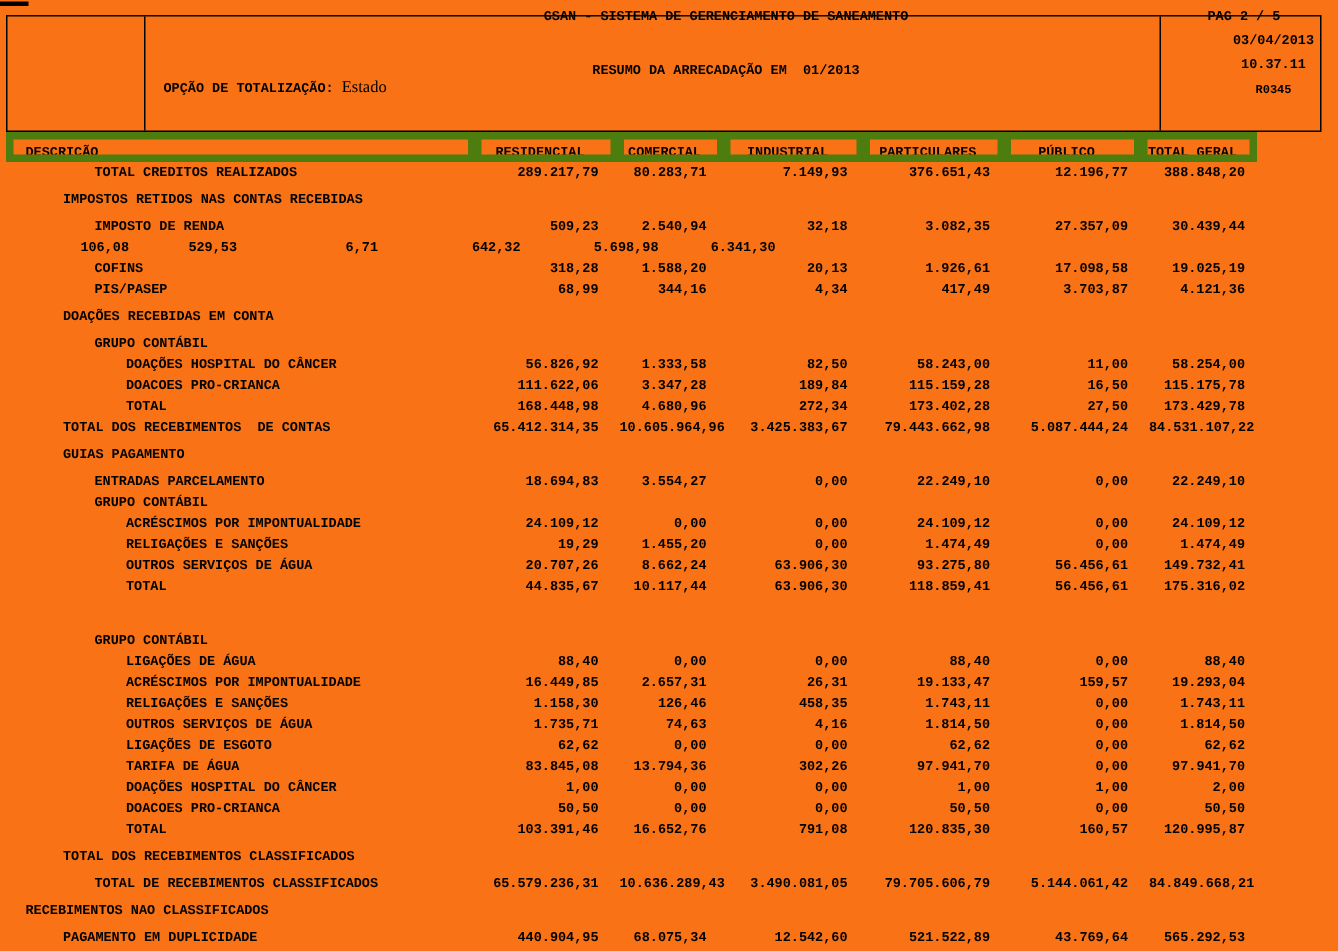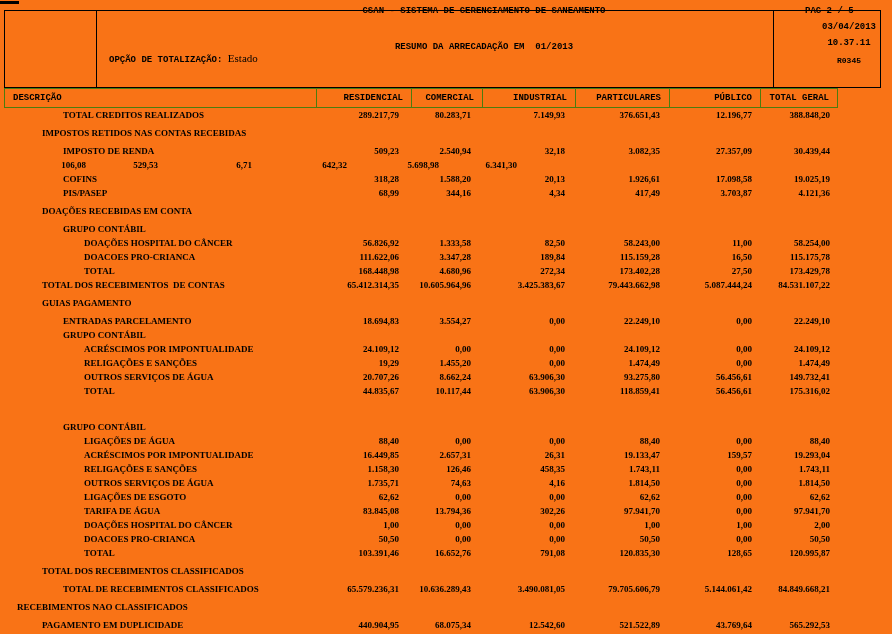--- a/index.html
+++ b/index.html
@@ -24,28 +24,28 @@
   #optline .optvalue{font-family:"Liberation Serif","DejaVu Serif",serif;font-size:11px;font-weight:normal;}
 
   .pagecell{position:absolute;left:795px;width:108px;text-align:left;white-space:pre;}
   #pageno{top:6px;padding-left:10px;}
   #repdate{top:22px;text-align:center;}
   #reptime{top:38px;text-align:center;}
   #repcode{top:56px;text-align:center;font-size:8px;}
 
   
   #colheads{position:absolute;left:4px;top:88px;width:877px;height:20px;display:flex;}
-  .hcell{border:1px solid #4d7c0f;box-sizing:border-box;height:20px;line-height:18px;white-space:pre;overflow:hidden;}
+  .hcell{border:5px solid #4d7c0f;box-sizing:border-box;height:20px;line-height:18px;white-space:pre;overflow:hidden;}
   .hcell + .hcell{margin-left:-1px;}
   .hdesc{width:313px;text-align:left;padding-left:8px;}
-  .hval{text-align:right;padding-right:8px;}
+  .hval{text-align:center;padding-right:8px;}
 
   
   #rows{position:absolute;left:4px;top:108px;width:877px;}
-  .row{display:flex;height:14px;line-height:14px;font-family:Liberation Serif, serif;}
+  .row{display:flex;height:14px;line-height:14px;}
   .row.sp{margin-top:4px;}
   .cdesc{width:313px;box-sizing:border-box;white-space:pre;overflow:hidden;}
   .cval{box-sizing:border-box;text-align:right;padding-right:14px;white-space:pre;}
   .ind0{padding-left:13px;}
   .ind1{padding-left:38px;}
   .ind2{padding-left:59px;}
   .ind3{padding-left:80px;}
   .w1{width:96px;} .w2{width:72px;} .w3{width:94px;} .w4{width:95px;} .w5{width:92px;} .w6{width:78px;}
 </style>
 </head>
@@ -338,21 +338,21 @@
         <div class="cval w4">50,50</div>
         <div class="cval w5">0,00</div>
         <div class="cval w6">50,50</div>
       </div>
       <div class="row">
         <div class="cdesc ind3">TOTAL</div>
         <div class="cval w1">103.391,46</div>
         <div class="cval w2">16.652,76</div>
         <div class="cval w3">791,08</div>
         <div class="cval w4">120.835,30</div>
-        <div class="cval w5">128,65</div>
+        <div class="cval w5">160,57</div>
         <div class="cval w6">120.995,87</div>
       </div>
       <div class="row sp">
         <div class="cdesc ind1">TOTAL DOS RECEBIMENTOS CLASSIFICADOS</div>
         <div class="cval w1"></div>
         <div class="cval w2"></div>
         <div class="cval w3"></div>
         <div class="cval w4"></div>
         <div class="cval w5"></div>
         <div class="cval w6"></div>

